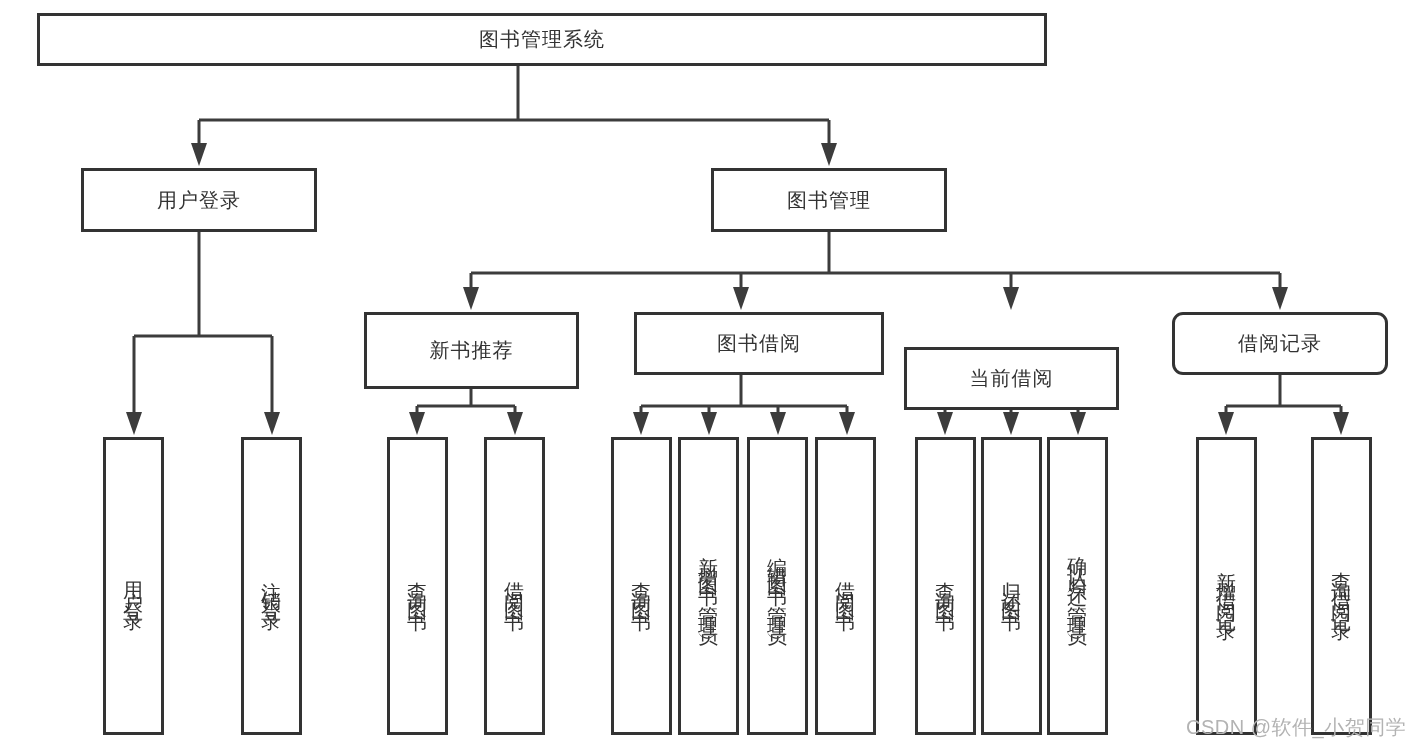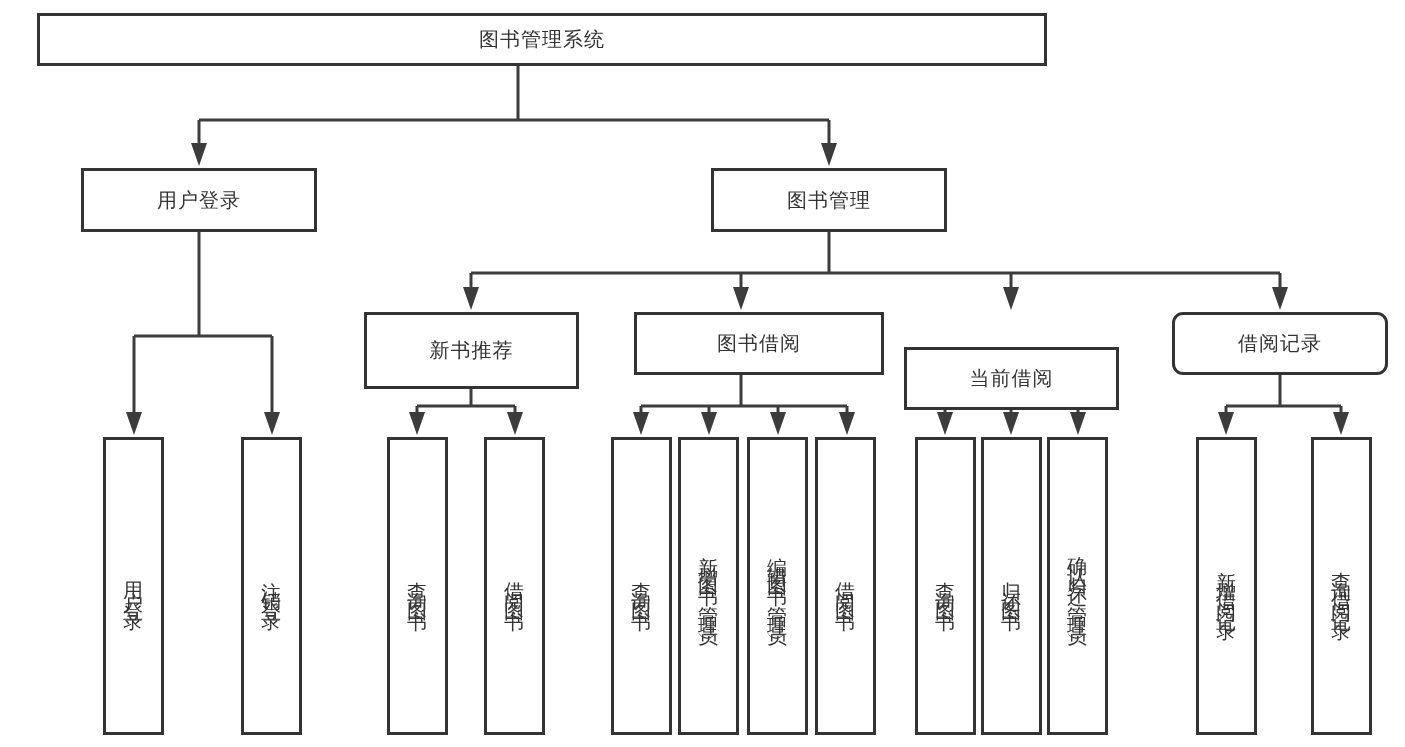--- a/index.html
+++ b/index.html
@@ -148,14 +148,15 @@
     <span class="vtext">确认归还（管理员）</span>
   </div>
 
   <div class="box" style="left:1196px; top:437px; width:61px; height:298px;">
     <span class="vtext">新增借阅记录</span>
   </div>
   <div class="box" style="left:1311px; top:437px; width:61px; height:298px;">
     <span class="vtext">查询借阅记录</span>
   </div>
 
+  <div class="watermark">CSDN @软件_小贺同学</div>
 
 </div>
 
 </body></html>

